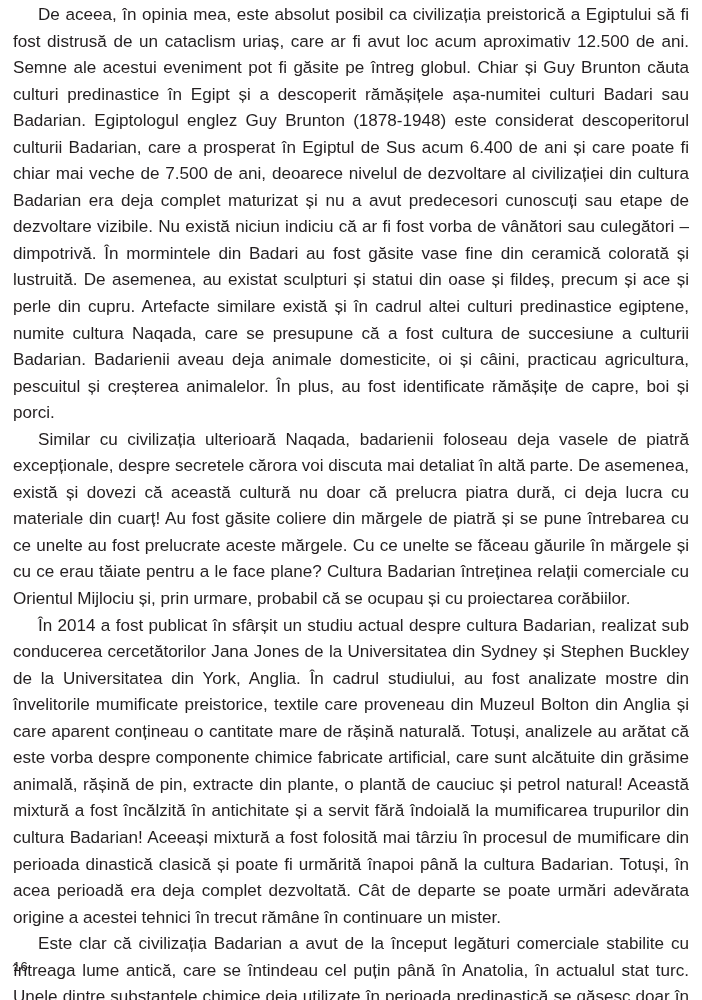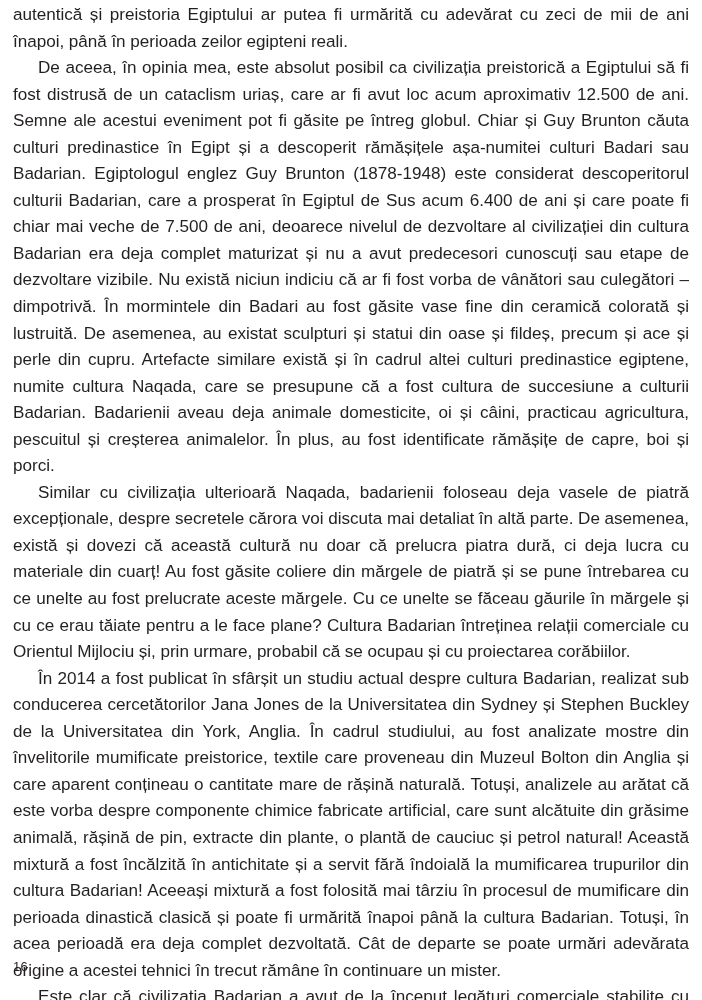--- a/index.html
+++ b/index.html
@@ -61,21 +61,20 @@
     letter-spacing: 0.2px;
   }
 </style>
 </head>
 <body>
 
 <div class="page">
 
   <div class="textblock">
 
-    <p class="para no-indent">autentică și preistoria Egiptului ar putea fi urmărită cu adevărat cu zeci de mii de ani înapoi, până în perioada zeilor egipteni reali.</p>
 
     <p class="para">De aceea, în opinia mea, este absolut posibil ca civilizația preistorică a Egiptului să fi fost distrusă de un cataclism uriaș, care ar fi avut loc acum aproximativ 12.500 de ani. Semne ale acestui eveniment pot fi găsite pe întreg globul. Chiar și Guy Brunton căuta culturi predinastice în Egipt și a descoperit rămășițele așa-numitei culturi Badari sau Badarian. Egiptologul englez Guy Brunton (1878-1948) este considerat descoperitorul culturii Badarian, care a prosperat în Egiptul de Sus acum 6.400 de ani și care poate fi chiar mai veche de 7.500 de ani, deoarece nivelul de dezvoltare al civilizației din cultura Badarian era deja complet maturizat și nu a avut predecesori cunoscuți sau etape de dezvoltare vizibile. Nu există niciun indiciu că ar fi fost vorba de vânători sau culegători – dimpotrivă. În mormintele din Badari au fost găsite vase fine din ceramică colorată și lustruită. De asemenea, au existat sculpturi și statui din oase și fildeș, precum și ace și perle din cupru. Artefacte similare există și în cadrul altei culturi predinastice egiptene, numite cultura Naqada, care se presupune că a fost cultura de succesiune a culturii Badarian. Badarienii aveau deja animale domesticite, oi și câini, practicau agricultura, pescuitul și creșterea animalelor. În plus, au fost identificate rămășițe de capre, boi și porci.</p>
 
     <p class="para">Similar cu civilizația ulterioară Naqada, badarienii foloseau deja vasele de piatră excepționale, despre secretele cărora voi discuta mai detaliat în altă parte. De asemenea, există și dovezi că această cultură nu doar că prelucra piatra dură, ci deja lucra cu materiale din cuarț! Au fost găsite coliere din mărgele de piatră și se pune întrebarea cu ce unelte au fost prelucrate aceste mărgele. Cu ce unelte se făceau găurile în mărgele și cu ce erau tăiate pentru a le face plane? Cultura Badarian întreținea relații comerciale cu Orientul Mijlociu și, prin urmare, probabil că se ocupau și cu proiectarea corăbiilor.</p>
 
     <p class="para">În 2014 a fost publicat în sfârșit un studiu actual despre cultura Badarian, realizat sub conducerea cercetătorilor Jana Jones de la Universitatea din Sydney și Stephen Buckley de la Universitatea din York, Anglia. În cadrul studiului, au fost analizate mostre din învelitorile mumificate preistorice, textile care proveneau din Muzeul Bolton din Anglia și care aparent conțineau o cantitate mare de rășină naturală. Totuși, analizele au arătat că este vorba despre componente chimice fabricate artificial, care sunt alcătuite din grăsime animală, rășină de pin, extracte din plante, o plantă de cauciuc și petrol natural! Această mixtură a fost încălzită în antichitate și a servit fără îndoială la mumificarea trupurilor din cultura Badarian! Aceeași mixtură a fost folosită mai târziu în procesul de mumificare din perioada dinastică clasică și poate fi urmărită înapoi până la cultura Badarian. Totuși, în acea perioadă era deja complet dezvoltată. Cât de departe se poate urmări adevărata origine a acestei tehnici în trecut rămâne în continuare un mister.</p>
 
     <p class="para">Este clar că civilizația Badarian a avut de la început legături comerciale stabilite cu întreaga lume antică, care se întindeau cel puțin până în Anatolia, în actualul stat turc. Unele dintre substanțele chimice deja utilizate în perioada predinastică se găsesc doar în bureții de mare din Marea Mediterană. O metodă similară de</p>
 
   </div>

